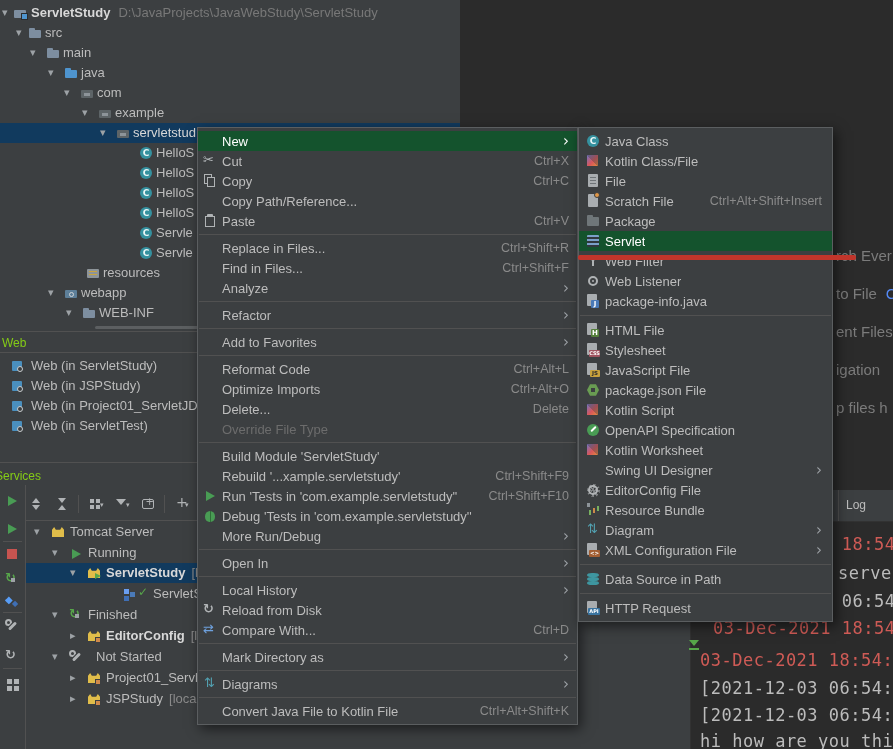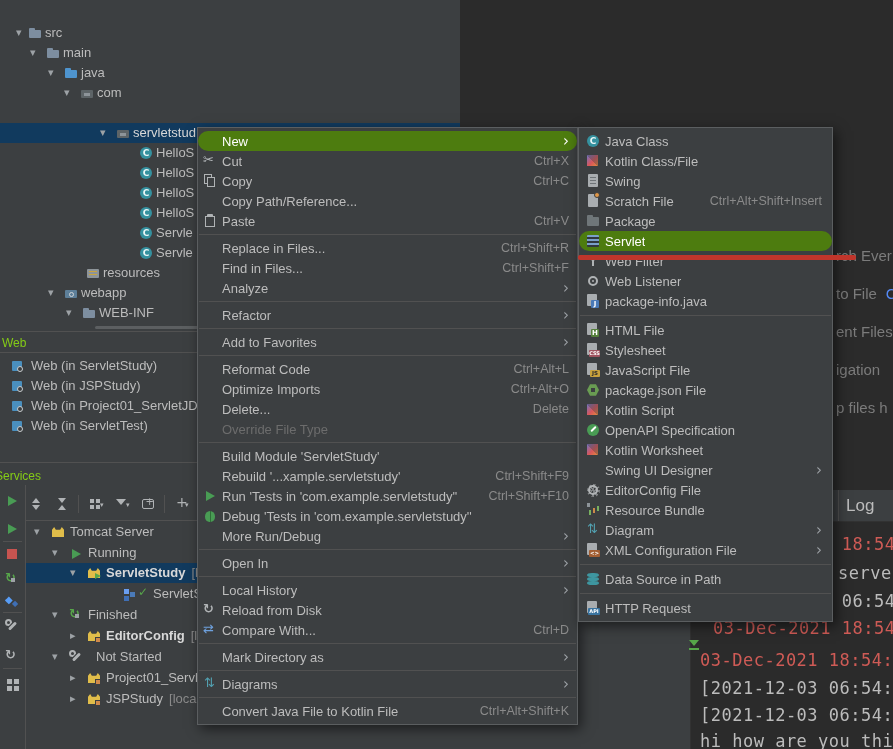--- a/index.html
+++ b/index.html
@@ -129,21 +129,21 @@
   .i-tfilter::after{content:"▾";left:12px;top:5px;font-size:7px;color:#b0b3b5;}
   .i-frame::before{left:2px;top:3px;width:12px;height:10px;border:1px solid #b0b3b5;border-radius:2px;}
   .i-frame::after{content:"+";left:5.5px;top:0px;font-size:10px;color:#b0b3b5;}
   .i-add::before{content:"+";left:2px;top:-2px;font-size:14px;color:#b0b3b5;}
   .i-add::after{content:"▾";left:11px;top:5px;font-size:7px;color:#b0b3b5;}
   
   .menu{position:absolute;background:#3c3f41;border:1px solid #5b5e60;box-shadow:3px 4px 12px rgba(0,0,0,.55);
     padding:3px 0;z-index:10;box-sizing:border-box;}
   .mi{height:20px;display:flex;align-items:center;padding:0 8px 0 4px;font-size:13px;color:#bdbdbd;white-space:nowrap;}
   .mi .lbl{overflow:hidden;}
-  .mi.sel{background:#4d7c0f;color:#fff;border-radius:10px;}
+  .mi.sel{background:#14532d;color:#fff;}
   .mi.dis{color:#6c6c6c;}
   .mi .sc{margin-left:auto;color:#8a8a8a;padding-left:20px;font-size:12.5px;}
   .mi .sub-arrow{margin-left:auto;color:#9da2a6;font-size:15px;line-height:14px;font-family:"DejaVu Sans",sans-serif;}
   .mi.sel .sub-arrow{color:#fff;}
   .mi .sub-arrow::before{content:"›";}
   .msep{height:1px;background:#515151;margin:3px 1px 3px 1px;}
   .smsep{height:1px;background:#515151;margin:4px 1px 4px 1px;}
   .smenu .mi{padding:0 10px 0 6px;}
   
   .cline{position:absolute;font-family:"DejaVu Sans Mono",monospace;font-size:17px;line-height:24px;
@@ -156,39 +156,49 @@
   .hline{position:absolute;height:1px;background:#515151;}
 </style>
 </head>
 <body>
 
 <div id="ui">
 
   <div class="panel" style="left:0;top:0;width:460px;height:331px;"></div>
   <div class="panel" style="left:0;top:331px;width:690px;height:418px;"></div>
 
+  <div class="trow" style="left:0;top:3px;width:460px;">
+    <span class="chev chev-d" style="left:2px"></span>
+    <span class="ic i-modfolder" style="left:13px;top:2px"></span>
+    <span class="lab" style="left:31px"><span class="b">ServletStudy</span><span class="path">D:\JavaProjects\JavaWebStudy\ServletStudy</span></span>
+  </div>
   <div class="trow" style="left:0;top:23px;width:460px;">
     <span class="chev chev-d" style="left:16px"></span>
     <span class="ic i-folder" style="left:27px;top:2px"></span>
     <span class="lab" style="left:45px">src</span>
   </div>
   <div class="trow" style="left:0;top:43px;width:460px;">
     <span class="chev chev-d" style="left:30px"></span>
     <span class="ic i-folder" style="left:45px;top:2px"></span>
     <span class="lab" style="left:63px">main</span>
   </div>
   <div class="trow" style="left:0;top:63px;width:460px;">
     <span class="chev chev-d" style="left:48px"></span>
     <span class="ic i-srcfolder" style="left:63px;top:2px"></span>
     <span class="lab" style="left:81px">java</span>
   </div>
   <div class="trow" style="left:0;top:83px;width:460px;">
     <span class="chev chev-d" style="left:64px"></span>
     <span class="ic i-pkgfolder" style="left:79px;top:2px"></span>
     <span class="lab" style="left:97px">com</span>
+  </div>
+  <div class="trow" style="left:0;top:103px;width:460px;">
+    <span class="chev chev-d" style="left:82px"></span>
+    <span class="ic i-pkgfolder" style="left:97px;top:2px"></span>
+    <span class="lab" style="left:115px">example</span>
   </div>
   <div class="trow sel" style="left:0;top:123px;width:460px;">
     <span class="chev chev-d" style="left:100px"></span>
     <span class="ic i-pkgfolder" style="left:115px;top:2px"></span>
     <span class="lab" style="left:133px;color:#d8d8d8">servletstud</span>
   </div>
   <div class="trow" style="left:0;top:143px;width:460px;">
     <span class="ic i-class" style="left:138px;top:2px"></span>
     <span class="lab" style="left:156px">HelloS</span>
   </div>
@@ -330,21 +340,21 @@
   <div class="cline tone-gray" style="left:838px;top:561px">server</div>
   <div class="cline tone-gray" style="left:713px;top:589px">[2021-12-03 06:54:1</div>
   <div class="cline tone-red" style="left:713px;top:616px">03-Dec-2021 18:54:1</div>
   <div class="cline tone-red" style="left:700px;top:648px">03-Dec-2021 18:54:1</div>
   <div class="cline tone-gray" style="left:700px;top:676px">[2021-12-03 06:54:1</div>
   <div class="cline tone-gray" style="left:700px;top:703px">[2021-12-03 06:54:1</div>
   <div class="cline tone-gray" style="left:700px;top:729px">hi how are you this</div>
 
   <div class="panel" style="left:690px;top:490px;width:203px;height:31px;border-bottom:1px solid #323232;z-index:3;">
     <div class="vline" style="left:148px;top:0;height:31px;"></div>
-    <span style="position:absolute;left:156px;top:0;line-height:31px;font-size:17px;color:#bcbcbc;">Log</span>
+    <span style="position:absolute;left:156px;top:0;line-height:31px;font-size:12px;color:#bcbcbc;">Log</span>
   </div>
   <div class="vline" style="left:690px;top:522px;height:227px;background:#323232;z-index:3;"></div>
 
   <span class="abs" style="left:687px;top:638px;z-index:4;">
     <span class="abs" style="left:2px;top:2px;border-top:6px solid #57a64a;border-left:5px solid transparent;border-right:5px solid transparent;"></span>
     <span class="abs" style="left:2px;top:10px;width:10px;height:2px;background:#57a64a;"></span>
   </span>
 
   <div class="menu" style="left:197px;top:127px;width:381px;">
     <div class="mi sel">
@@ -488,21 +498,21 @@
     <div class="mi">
         <span class="ic mic i-class"></span>
         <span class="lbl">Java Class</span>
       </div>
     <div class="mi">
         <span class="ic mic i-kotlin"></span>
         <span class="lbl">Kotlin Class/File</span>
       </div>
     <div class="mi">
         <span class="ic mic i-file"></span>
-        <span class="lbl">Swing</span>
+        <span class="lbl">File</span>
       </div>
     <div class="mi">
         <span class="ic mic i-scratch"></span>
         <span class="lbl">Scratch File</span>
         <span class="sc">Ctrl+Alt+Shift+Insert</span>
       </div>
     <div class="mi">
         <span class="ic mic i-package"></span>
         <span class="lbl">Package</span>
       </div>

